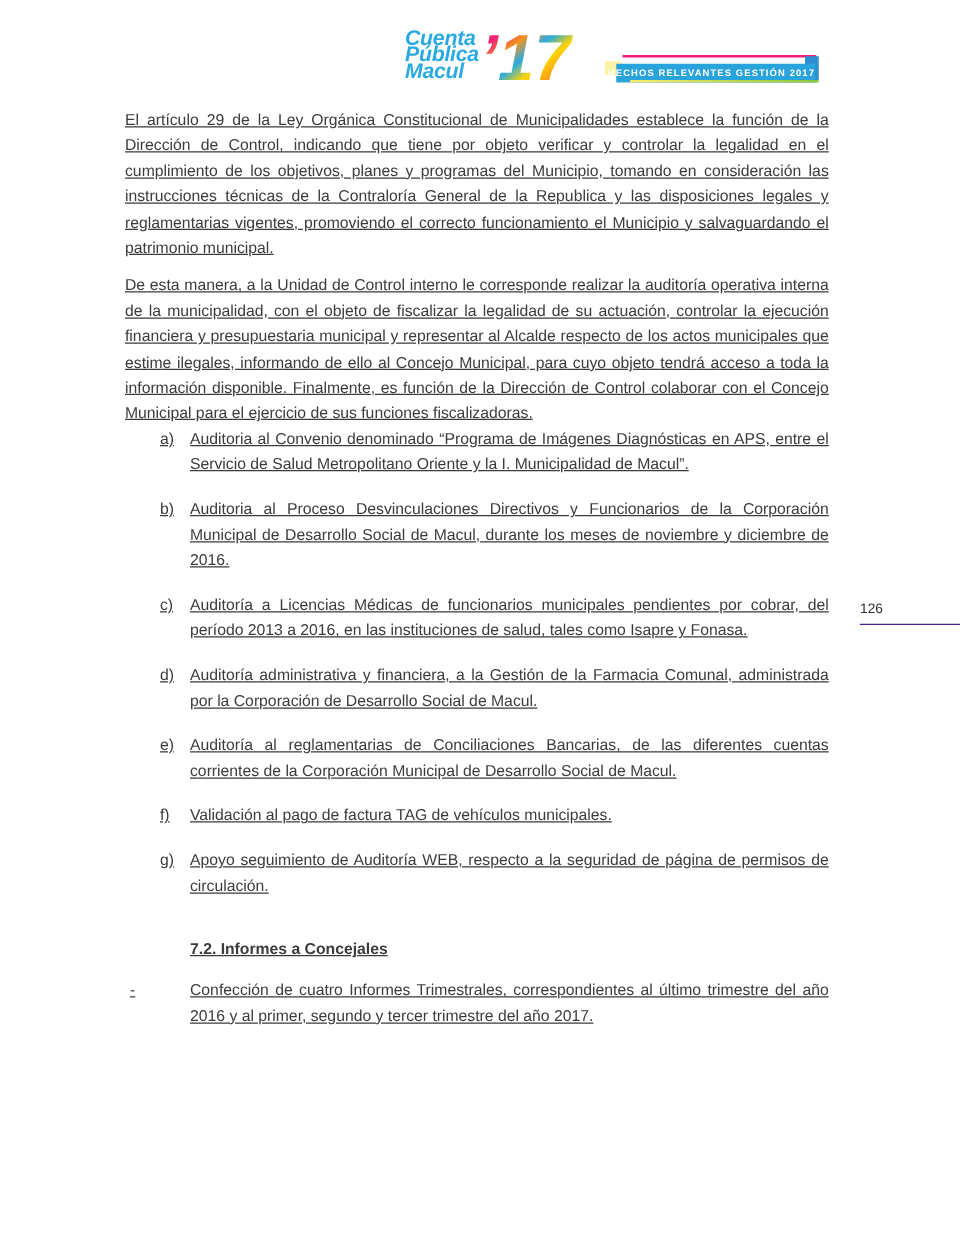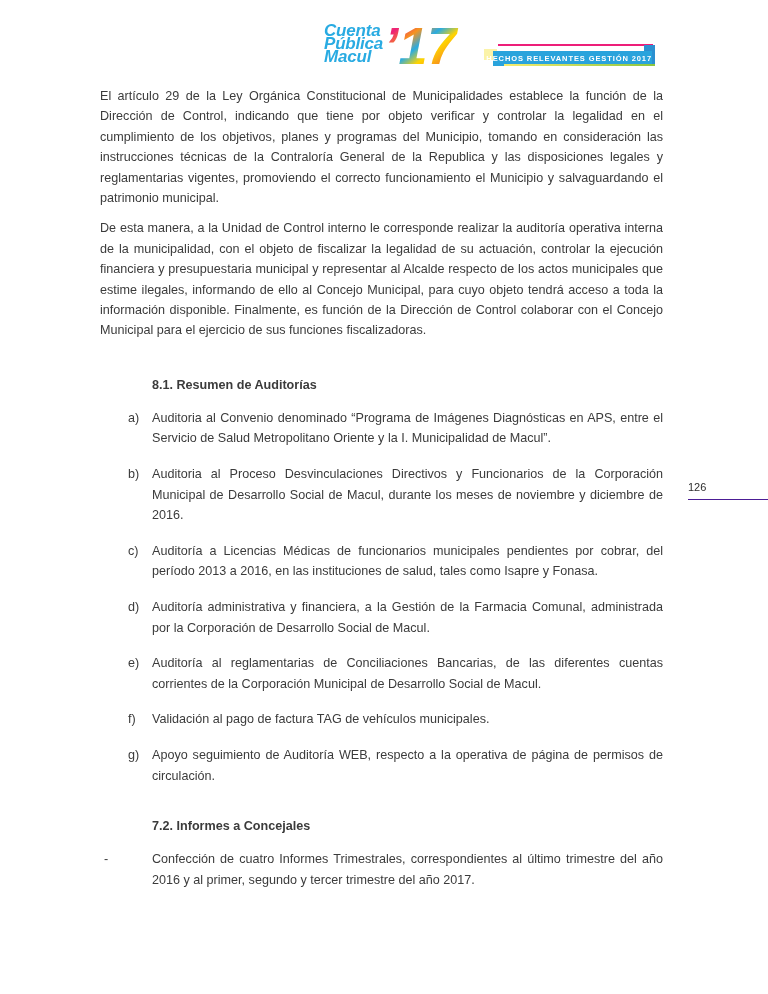--- a/index.html
+++ b/index.html
@@ -42,21 +42,21 @@
   .banner-stripe-bottom { position: absolute; bottom: 0; left: 20px; right: 0; height: 2px; background: linear-gradient(to right, #F7EC6F, #8CC63F); }
 
   
   .page-number-block {
     position: absolute; top: 481px; left: 688px; width: 80px;
     font-size: 11px; color: #2e2e2e;
     border-bottom: 1px solid #4c1d95; padding-bottom: 6px;
   }
 
   
-  .content { position: absolute; top: 86px; left: 100px; width: 563px; font-size: 12.6px; line-height: 20.4px; }
+  .content { position: absolute; top: 86px; left: 100px; width: 563px; font-size: 12.6px; line-height: 20.4px; text-decoration: underline; }
   .para { text-align: justify; margin: 0; }
   .para + .para { margin-top: 10px; }
 
   .section-heading { font-weight: 700; font-size: 12.6px; line-height: 17px; margin: 36px 0 14px 52px; }
   .section-heading.second { margin-top: 32px; }
 
   .list { margin: 0; }
   .list-item { display: flex; margin-bottom: 15px; line-height: 20.6px; }
   .list-item .marker { flex: 0 0 24px; margin-left: 28px; }
   .list-item .item-text { flex: 1; text-align: justify; }
@@ -98,21 +98,20 @@
     <div class="banner-stripe-bottom"></div>
   </div>
 
   <div class="page-number-block">126</div>
 
   <div class="content">
 
     <p class="para">El artículo 29 de la Ley Orgánica Constitucional de Municipalidades establece la función de la Dirección de Control, indicando que tiene por objeto verificar y controlar la legalidad en el cumplimiento de los objetivos, planes y programas del Municipio, tomando en consideración las instrucciones técnicas de la Contraloría General de la Republica y las disposiciones legales y reglamentarias vigentes, promoviendo el correcto funcionamiento el Municipio y salvaguardando el patrimonio municipal.</p>
     <p class="para">De esta manera, a la Unidad de Control interno le corresponde realizar la auditoría operativa interna de la municipalidad, con el objeto de fiscalizar la legalidad de su actuación, controlar la ejecución financiera y presupuestaria municipal y representar al Alcalde respecto de los actos municipales que estime ilegales, informando de ello al Concejo Municipal, para cuyo objeto tendrá acceso a toda la información disponible. Finalmente, es función de la Dirección de Control colaborar con el Concejo Municipal para el ejercicio de sus funciones fiscalizadoras.</p>
 
-    <div class="section-heading">8.1. Resumen de Auditorías</div>
 
     <div class="list">
       <div class="list-item">
         <span class="marker">a)</span>
         <div class="item-text">Auditoria al Convenio denominado “Programa de Imágenes Diagnósticas en APS, entre el Servicio de Salud Metropolitano Oriente y la I. Municipalidad de Macul”.</div>
       </div>
       <div class="list-item">
         <span class="marker">b)</span>
         <div class="item-text">Auditoria al Proceso Desvinculaciones Directivos y Funcionarios de la Corporación Municipal de Desarrollo Social de Macul, durante los meses de noviembre y diciembre de 2016.</div>
       </div>
@@ -127,21 +126,21 @@
       <div class="list-item">
         <span class="marker">e)</span>
         <div class="item-text">Auditoría al reglamentarias de Conciliaciones Bancarias, de las diferentes cuentas corrientes de la Corporación Municipal de Desarrollo Social de Macul.</div>
       </div>
       <div class="list-item">
         <span class="marker">f)</span>
         <div class="item-text">Validación al pago de factura TAG de vehículos municipales.</div>
       </div>
       <div class="list-item">
         <span class="marker">g)</span>
-        <div class="item-text">Apoyo seguimiento de Auditoría WEB, respecto a la operativa de página de permisos de circulación.</div>
+        <div class="item-text">Apoyo seguimiento de Auditoría WEB, respecto a la seguridad de página de permisos de circulación.</div>
       </div>
     </div>
 
     <div class="section-heading second">7.2. Informes a Concejales</div>
 
     <div class="list">
       <div class="list-item dash">
         <span class="marker">-</span>
         <div class="item-text">Confección de cuatro Informes Trimestrales, correspondientes al último trimestre del año 2016 y al primer, segundo y tercer trimestre del año 2017.</div>
       </div>

